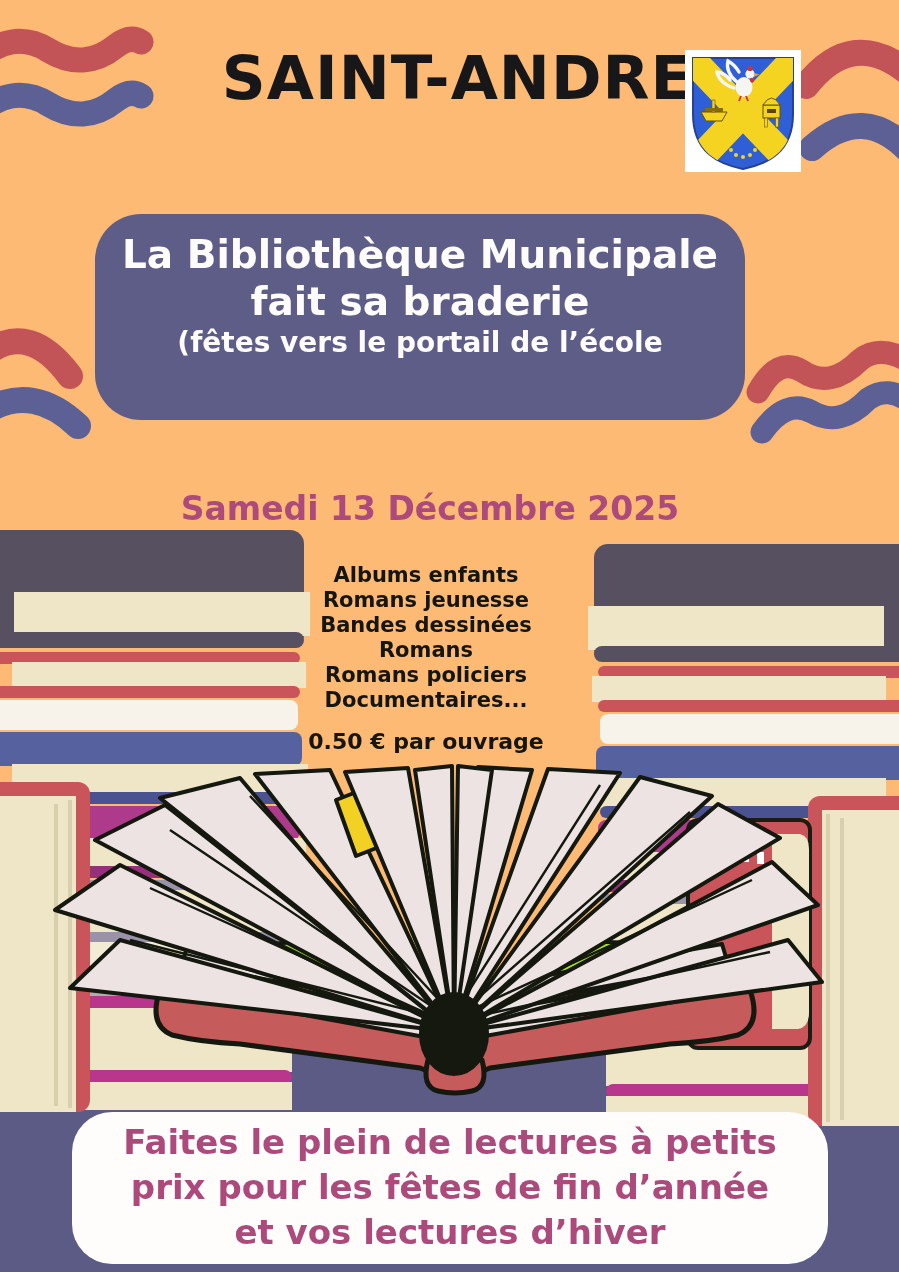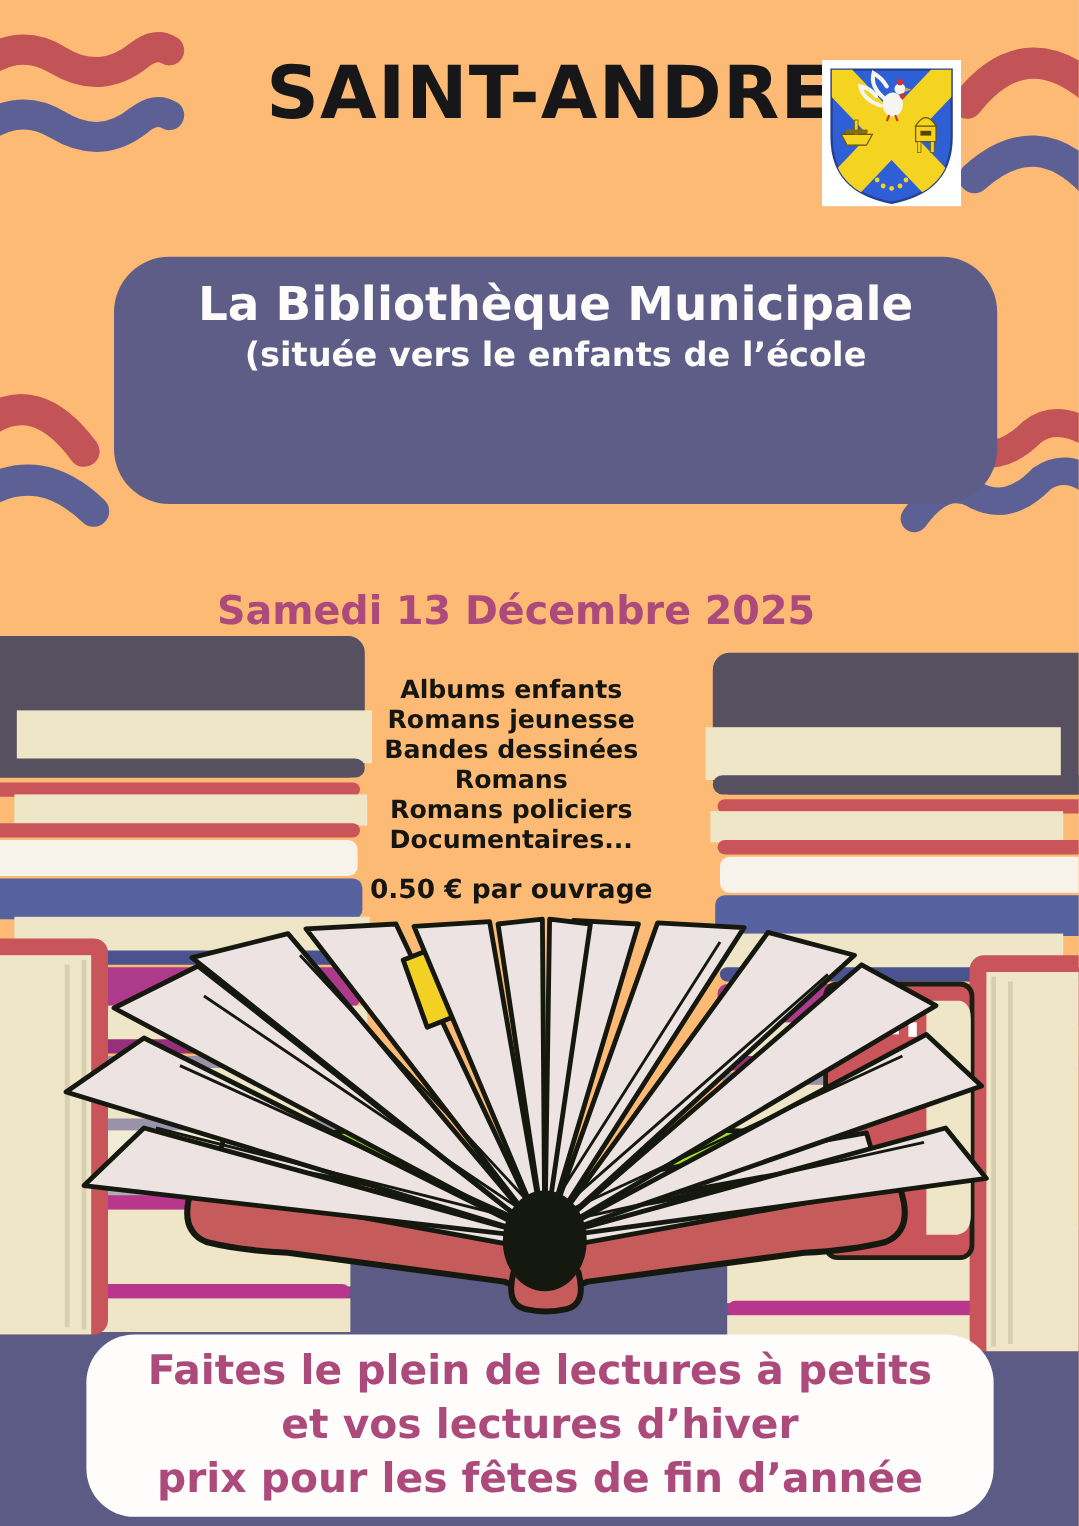--- a/index.html
+++ b/index.html
@@ -9,21 +9,21 @@
     font-family:"DejaVu Sans","Liberation Sans",sans-serif;
     padding-left:16px;
   }
   .abs{position:absolute;}
   
   #title{left:0;top:46px;width:100%;text-align:center;z-index:2;color:#17171a;
     font-weight:bold;letter-spacing:1px;line-height:1.04;}
   #title .t1{font-size:61px;}
   #title .t2{font-size:61px;}
   
-  #banner{left:95px;top:214px;width:736px;height:206px;background:#5e5d88;
+  #banner{left:95px;top:214px;width:650px;height:206px;background:#5e5d88;
     border-radius:46px;z-index:2;color:#fdfcfa;text-align:center;font-weight:bold;}
   #banner .h{font-size:39px;line-height:47px;}
   #banner .h1{margin-top:17px;}
   #banner .s{font-size:28px;line-height:36px;}
   
   #date{left:0;top:448px;width:860px;text-align:center;z-index:2;color:#ad4a7c;
     font-weight:bold;font-size:33px;line-height:41px;margin-top:40px;}
   
   #cats{left:0;top:563px;width:852px;text-align:center;z-index:2;color:#151512;
     font-weight:bold;font-size:21px;line-height:25px;}
@@ -113,21 +113,22 @@
         <circle cx="51" cy="105" r="2"></circle>
         <circle cx="46" cy="100" r="2"></circle>
       <circle cx="44" cy="93" r="2"></circle>
         <circle cx="46" cy="86" r="2"></circle>
         <circle cx="51" cy="81" r="2"></circle>
     </g>
   </svg>
 
   <div id="banner" class="abs">
     <div class="h h1">La Bibliothèque Municipale</div>
-    <div class="s">(située vers le enfants de l’école</div>
+    <div class="h">fait sa braderie</div>
+    <div class="s">(fêtes vers le portail de l’école</div>
   </div>
 
   <div id="date" class="abs">
     <div>Samedi 13 Décembre 2025</div>
   </div>
 
   <div id="cats" class="abs">
     <div>Albums enfants</div>
     <div>Romans jeunesse</div>
     <div>Bandes dessinées</div>
@@ -211,17 +212,17 @@
       <path d="M454,512 L532,250 L478,247 Z"></path>
       <path d="M454,512 L415,250 L452,246 Z"></path>
       <path d="M454,512 L458,246 L492,250 Z"></path>
 
       <ellipse cx="454" cy="514" rx="33" ry="40" fill="#14180f"></ellipse>
     </g>
   </svg>
 
   <div id="footer" class="abs">
     <div class="pad">Faites le plein de lectures à petits</div>
+    <div>prix pour les fêtes de fin d’année</div>
     <div>et vos lectures d’hiver</div>
-    <div>prix pour les fêtes de fin d’année</div>
   </div>
 
 </div>
 
 </body></html>

